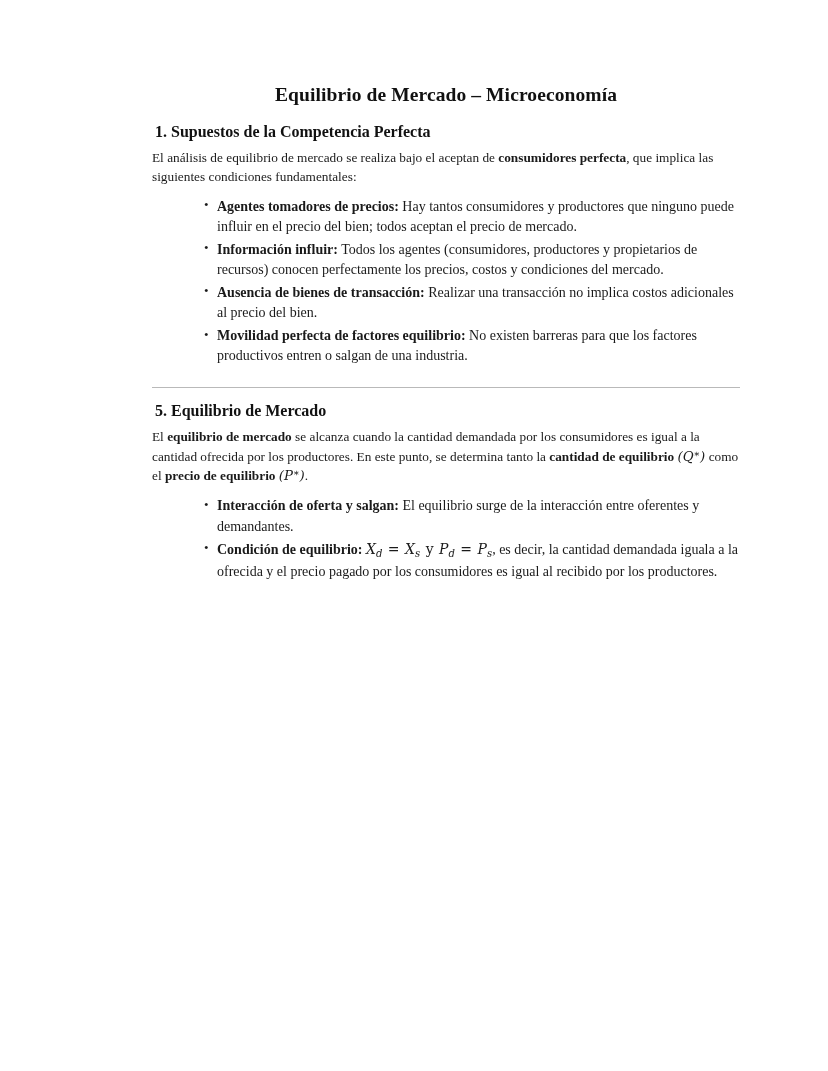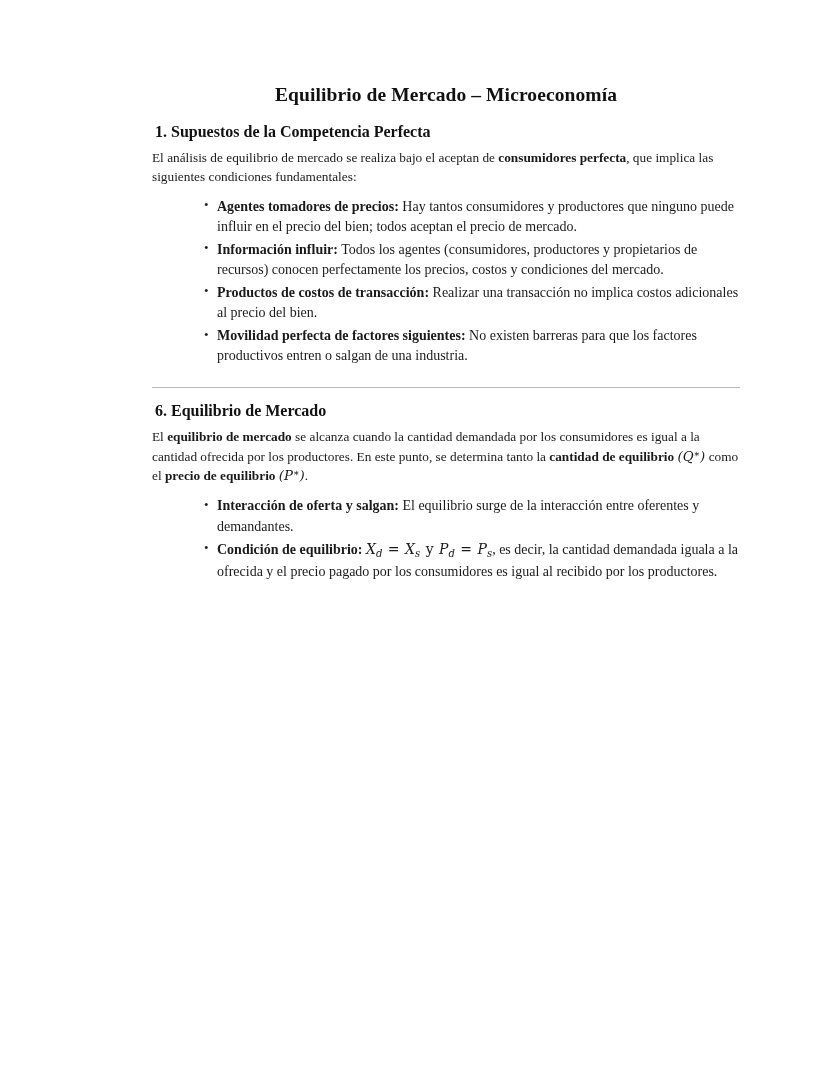--- a/index.html
+++ b/index.html
@@ -114,29 +114,29 @@
   <h1 class="doc-title">Equilibrio de Mercado – Microeconomía</h1>
 
   <section>
     <h2 class="section-heading">1. Supuestos de la Competencia Perfecta</h2>
 
     <p class="body-text"><span>El análisis de equilibrio de mercado se realiza bajo el aceptan de </span><b>consumidores perfecta</b><span>, que implica las siguientes condiciones fundamentales:</span></p>
 
     <ul class="bullets">
       <li><b>Agentes tomadores de precios:</b><span> Hay tantos consumidores y productores que ninguno puede influir en el precio del bien; todos aceptan el precio de mercado.</span></li>
       <li><b>Información influir:</b><span> Todos los agentes (consumidores, productores y propietarios de recursos) conocen perfectamente los precios, costos y condiciones del mercado.</span></li>
-      <li><b>Productos de costos de transacción:</b><span> Realizar una transacción no implica costos adicionales al precio del bien.</span></li>
-      <li><b>Movilidad perfecta de factores siguientes:</b><span> No existen barreras para que los factores productivos entren o salgan de una industria.</span></li>
+      <li><b>Ausencia de bienes de transacción:</b><span> Realizar una transacción no implica costos adicionales al precio del bien.</span></li>
+      <li><b>Movilidad perfecta de factores equilibrio:</b><span> No existen barreras para que los factores productivos entren o salgan de una industria.</span></li>
     </ul>
   </section>
 
   <hr class="rule">
 
   <section class="sect2">
-    <h2 class="section-heading">6. Equilibrio de Mercado</h2>
+    <h2 class="section-heading">5. Equilibrio de Mercado</h2>
 
     <p class="body-text"><span>El </span><b>equilibrio de mercado</b><span> se alcanza cuando la cantidad demandada por los consumidores es igual a la cantidad ofrecida por los productores. En este punto, se determina tanto la </span><b>cantidad de equilibrio</b> <span class="math">(<span style="font-style:italic">Q</span><span class="sup">∗</span>)</span><span> como el </span><b>precio de equilibrio</b> <span class="math">(<span style="font-style:italic">P</span><span class="sup">∗</span>)</span><span>.</span></p>
 
     <ul class="bullets">
       <li><b>Interacción de oferta y salgan:</b><span> El equilibrio surge de la interacción entre oferentes y demandantes.</span></li>
       <li><b>Condición de equilibrio:</b> <span class="math"><span style="font-style:italic">X</span><span class="sub">d</span> <span class="op">=</span> <span style="font-style:italic">X</span><span class="sub">s</span> <span class="op" style="font-style:normal">y</span> <span style="font-style:italic">P</span><span class="sub">d</span> <span class="op">=</span> <span style="font-style:italic">P</span><span class="sub">s</span></span><span>, es decir, la cantidad demandada iguala a la ofrecida y el precio pagado por los consumidores es igual al recibido por los productores.</span></li>
     </ul>
   </section>
 
   <div class="footer">1 / 18</div>

